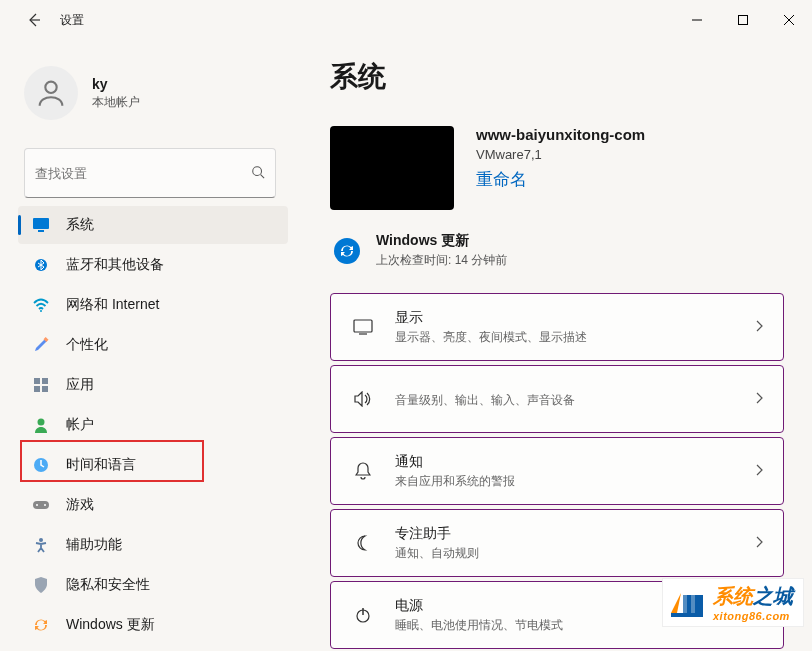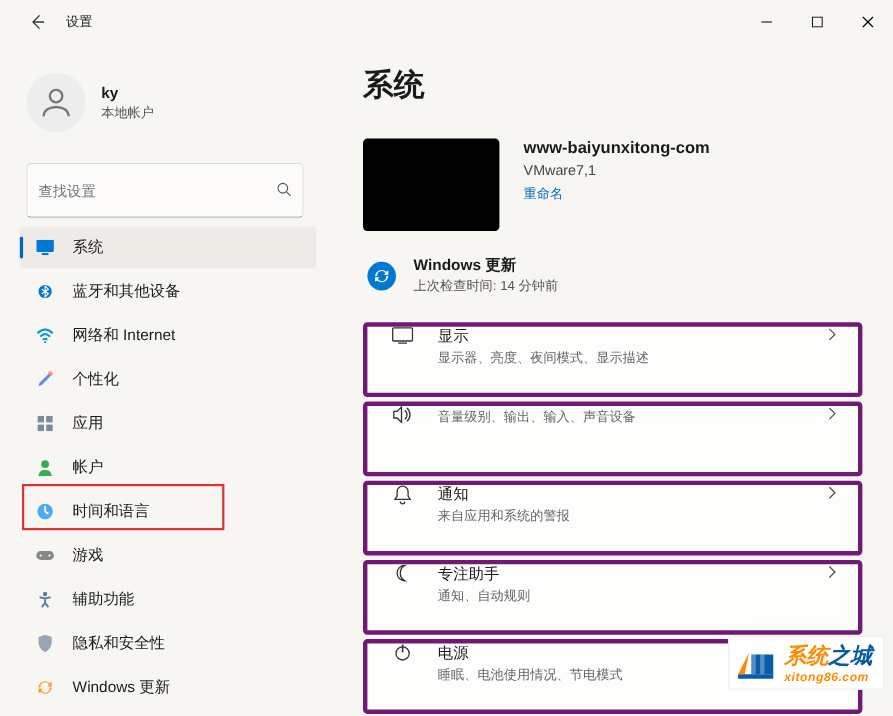--- a/index.html
+++ b/index.html
@@ -32,29 +32,29 @@
     .navlabel { font-size: 14px; }
     .highlight-box { position: absolute; left: 20px; top: 440px; width: 184px; height: 42px; border: 2px solid #e03030; pointer-events: none; }
     
     .main { flex: 1; padding: 18px 28px 0 30px; overflow-y: auto; }
     .page-title { font-size: 28px; font-weight: 600; margin-bottom: 30px; }
     
     .device-block { display: flex; gap: 22px; align-items: flex-start; margin-bottom: 22px; }
     .device-img { width: 124px; height: 84px; background: #000; border-radius: 4px; }
     .device-info .dname { font-weight: 600; font-size: 15px; }
     .device-info .dmodel { font-size: 13px; color: #444; margin-top: 4px; }
-    .device-info .drename { font-size: 12px; color: #0067c0; margin-top: 6px; cursor: pointer; }
+    .device-info .drename { font-size: 17px; color: #0067c0; margin-top: 6px; cursor: pointer; }
     
     .update-row { display: flex; align-items: center; gap: 16px; margin-bottom: 24px; padding: 0 4px; }
     .update-icon { width: 26px; height: 26px; border-radius: 50%; background: #0078d4; display: flex; align-items: center; justify-content: center; color: white; }
     .update-texts .ut-title { font-weight: 600; font-size: 14px; }
     .update-texts .ut-sub { font-size: 12px; color: #555; margin-top: 2px; }
     
     .settings-list { display: flex; flex-direction: column; gap: 4px; }
-    .setting-item { background: #fdfdfc; border: 4px solid #701a75; border-radius: 4px; height: 68px; display: flex; align-items: flex-start; padding: 0 20px; cursor: pointer; }
+    .setting-item { background: #fdfdfc; border: 1px solid #701a75; border-radius: 4px; height: 68px; display: flex; align-items: center; padding: 0 20px; cursor: pointer; }
     .setting-icon { width: 24px; display: flex; align-items: center; justify-content: center; color: #333; margin-right: 20px; }
     .setting-texts { flex: 1; }
     .setting-title { font-size: 14px; }
     .setting-sub { font-size: 12px; color: #666; margin-top: 2px; }
     .chevron { color: #555; }
     
     .watermark { position: absolute; right: 8px; bottom: 24px; background: #fff; padding: 4px 10px 4px 6px; display: flex; align-items: center; gap: 8px; border: 1px solid #eee; }
     .wm-logo { width: 36px; height: 36px; }
     .wm-text-big { font-size: 20px; font-weight: 700; font-style: italic; color: #085aa0; }
     .wm-text-big span { color: #ff8c00; }

